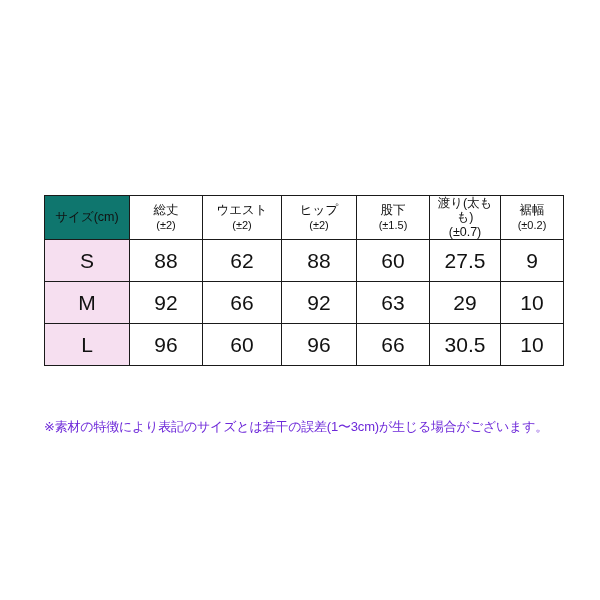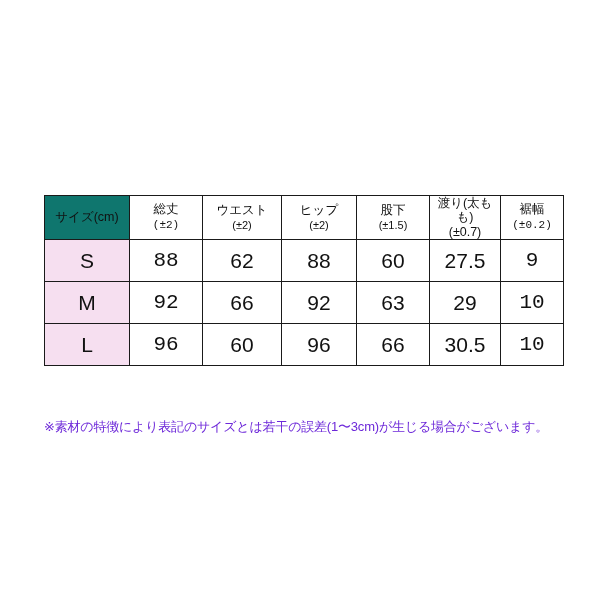--- a/index.html
+++ b/index.html
@@ -59,26 +59,26 @@
   .size-table tbody td {
     height: 41px;
     font-size: 21px;
   }
   .size-table tbody td.size-cell {
     background: #f6dff0;
     font-size: 21px;
   }
   
   .c0 { width: 84px; }
-  .c1 { width: 72px; font-family: Liberation Mono, monospace; }
+  .c1 { width: 72px; }
   .c2 { width: 78px; }
   .c3 { width: 74px; }
   .c4 { width: 72px; }
   .c5 { width: 70px; }
-  .c6 { width: 62px; font-family: Liberation Mono, monospace; }
+  .c6 { width: 62px; }
 
   .note {
     position: absolute;
     left: 44px;
     top: 418px;
     width: 530px;
     font-size: 13px;
     color: #6d28d9;
     letter-spacing: -0.2px;
     white-space: nowrap;

